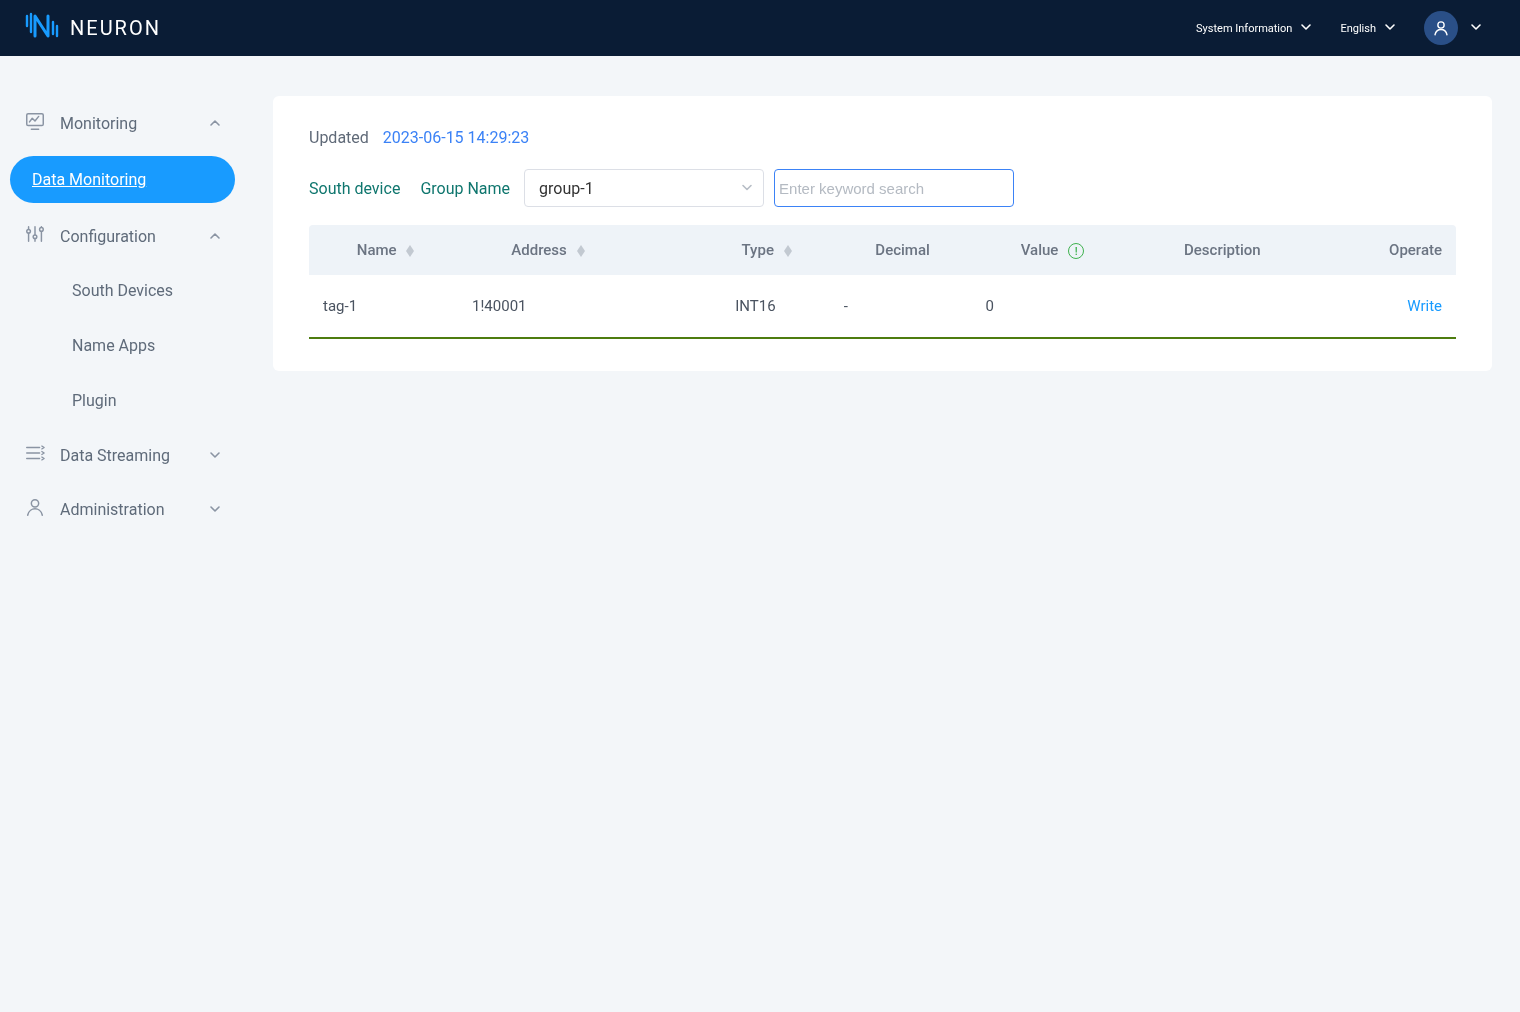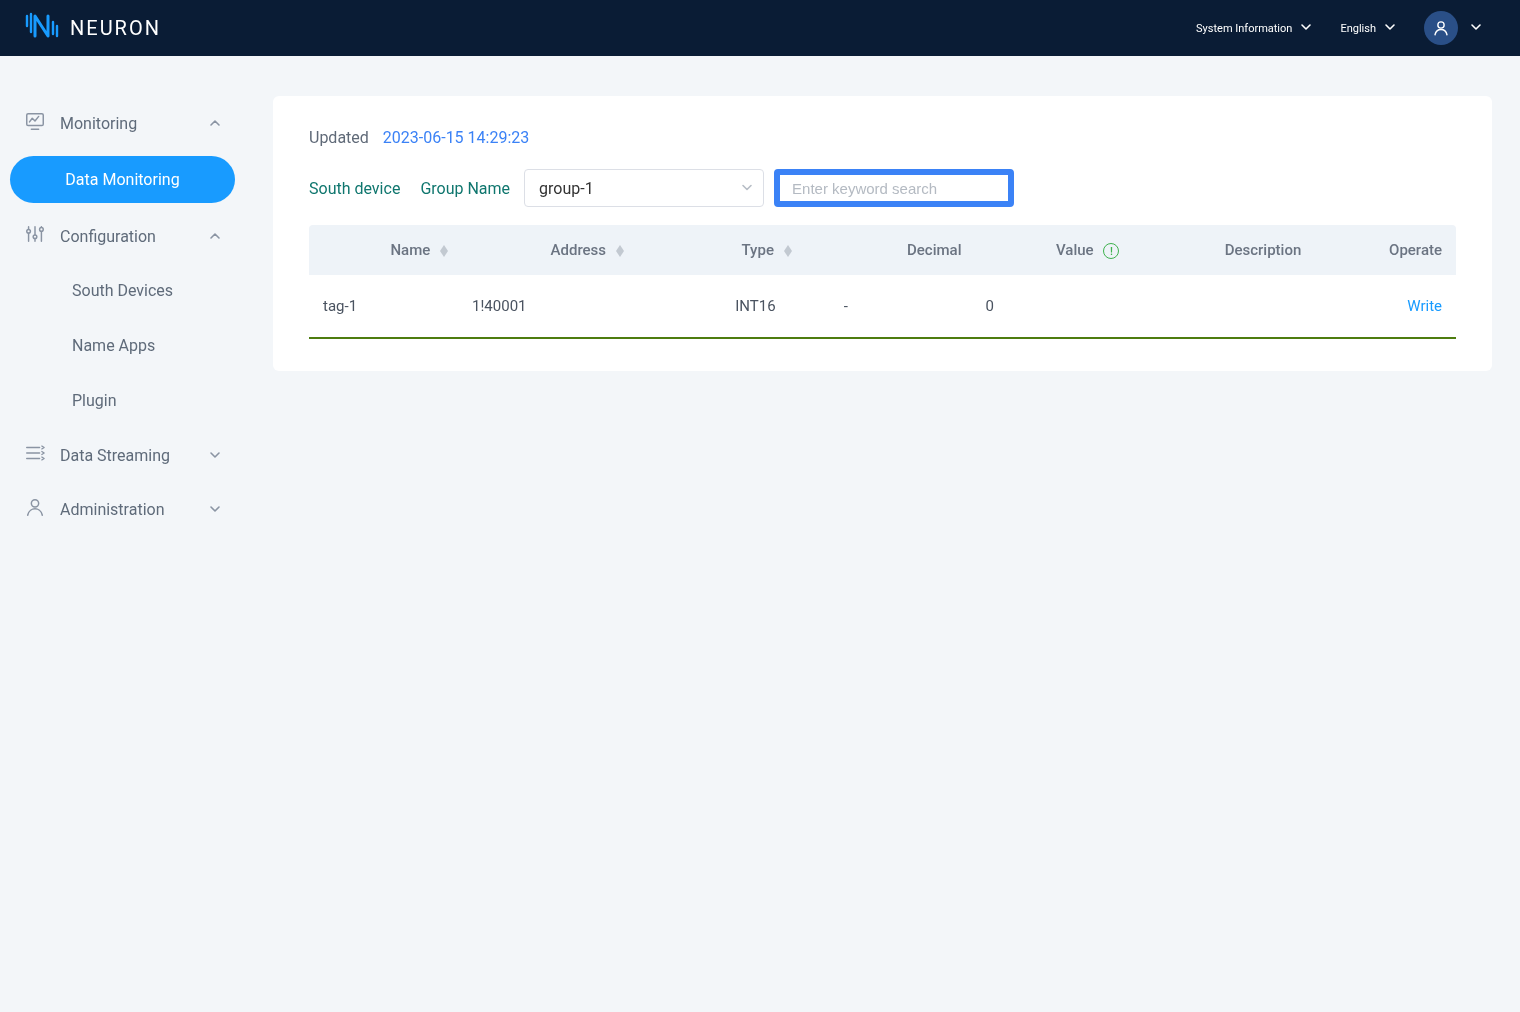--- a/index.html
+++ b/index.html
@@ -61,28 +61,28 @@
 .updated-val { color: #3b82f6; }
 .filter-row { display: flex; align-items: center; gap: 10px; margin-bottom: 18px; font-size: 16px;}
 .filter-label { color: #0f766e; margin-right: 4px;}
 .select {
   border: 1px solid #dcdfe6; border-radius: 4px; height: 38px;
   display: flex; align-items: center; padding: 0 30px 0 14px;
   min-width: 240px; position: relative; color: #333; background:#fff; cursor:pointer;
 }
 .select .arrow { position: absolute; right: 10px; top: 50%; transform: translateY(-50%); color:#b7bdc6;}
 .search-input {
-  border: 6px solid #3b82f6; border-radius: 4px; height: 38px;
-  padding: 0 12px; min-width: 240px; font-size: 15px; color:#333; outline:none;
+  border: 1px solid #3b82f6; border-radius: 4px; height: 38px;
+  padding: 0 4px; min-width: 240px; font-size: 15px; color:#333; outline:none;
 }
 .search-input::placeholder { color: #b4bac2; }
 .table { width: 100%; border-collapse: collapse; }
 .table thead th {
   background: #eef3f8; color: #6b7482; font-weight: 500;
-  text-align: right; padding: 16px 12px; font-size: 15px;
+  text-align: center; padding: 16px 12px; font-size: 15px;
 }
 .table thead th:first-child { border-top-left-radius: 4px; padding-left:14px;}
 .table thead th:last-child { border-top-right-radius: 4px; text-align: right; padding-right: 14px;}
 .table tbody td {
   padding: 22px 12px; border-bottom: 2px solid #4d7c0f; color:#4a5360; font-size:15px;
 }
 .table tbody td:first-child { padding-left:14px;}
 .table tbody td:last-child { text-align: right; padding-right:14px;}
 .sort-icons { display:inline-flex; flex-direction:column; margin-left:6px; vertical-align:middle; line-height:0;}
 .sort-icons svg { display:block; }
@@ -154,21 +154,21 @@
             </svg>
         </span>
         <span>Monitoring</span>
         <span class="chev icon-muted">
           <svg width="12" height="12" viewBox="0 0 12 12">
               <path d="M2 8 L6 4 L10 8" stroke="currentColor" stroke-width="1.6" fill="none" stroke-linecap="round" stroke-linejoin="round"></path>
             </svg>
         </span>
       </div>
       <div class="nav-sub" style="padding-left:0;">
-        <div class="nav-item active" style="text-align:center;">
+        <div class="nav-item active" style="text-align:left;text-decoration:underline;">
           <span>Data Monitoring</span>
         </div>
       </div>
     </div>
 
     <div class="nav-group">
       <div class="nav-head">
         <span class="icon-muted">
           <svg width="22" height="22" viewBox="0 0 24 24" fill="none">
               <path d="M5 4v16M12 4v16M19 4v16" stroke="currentColor" stroke-width="1.6" stroke-linecap="round"></path>

